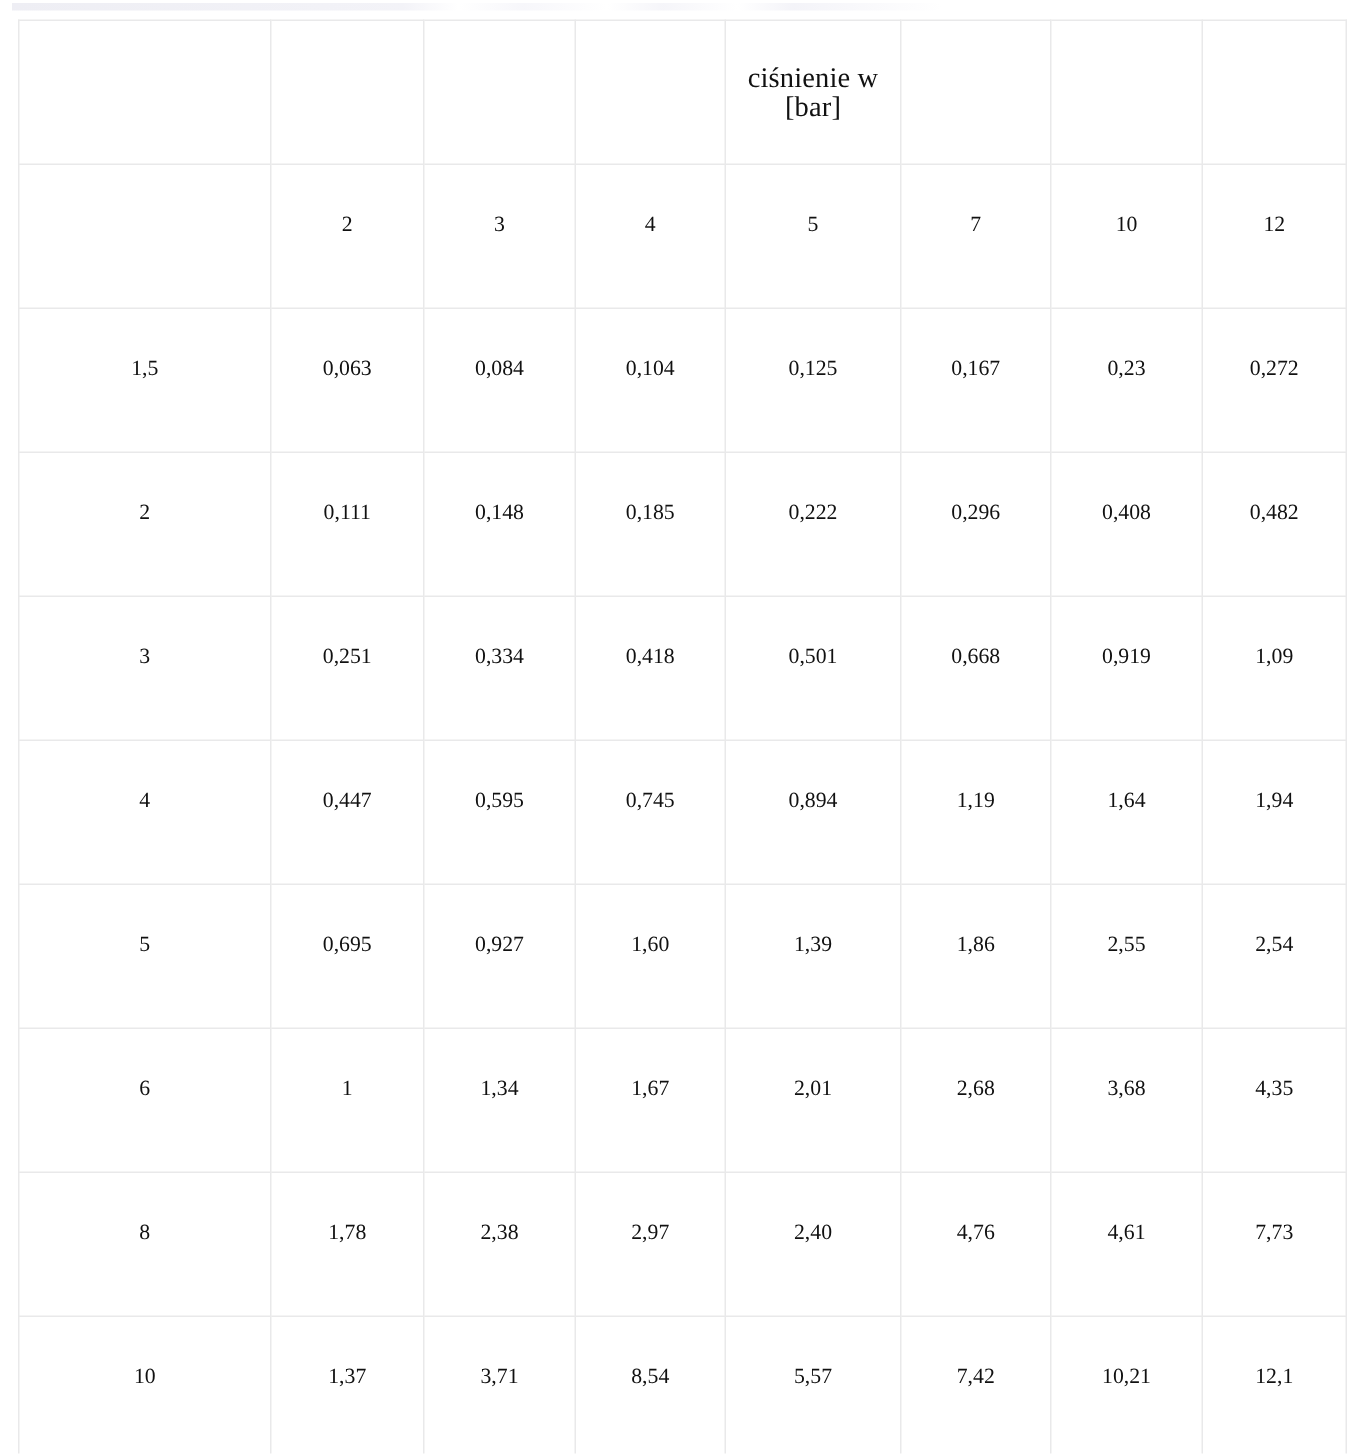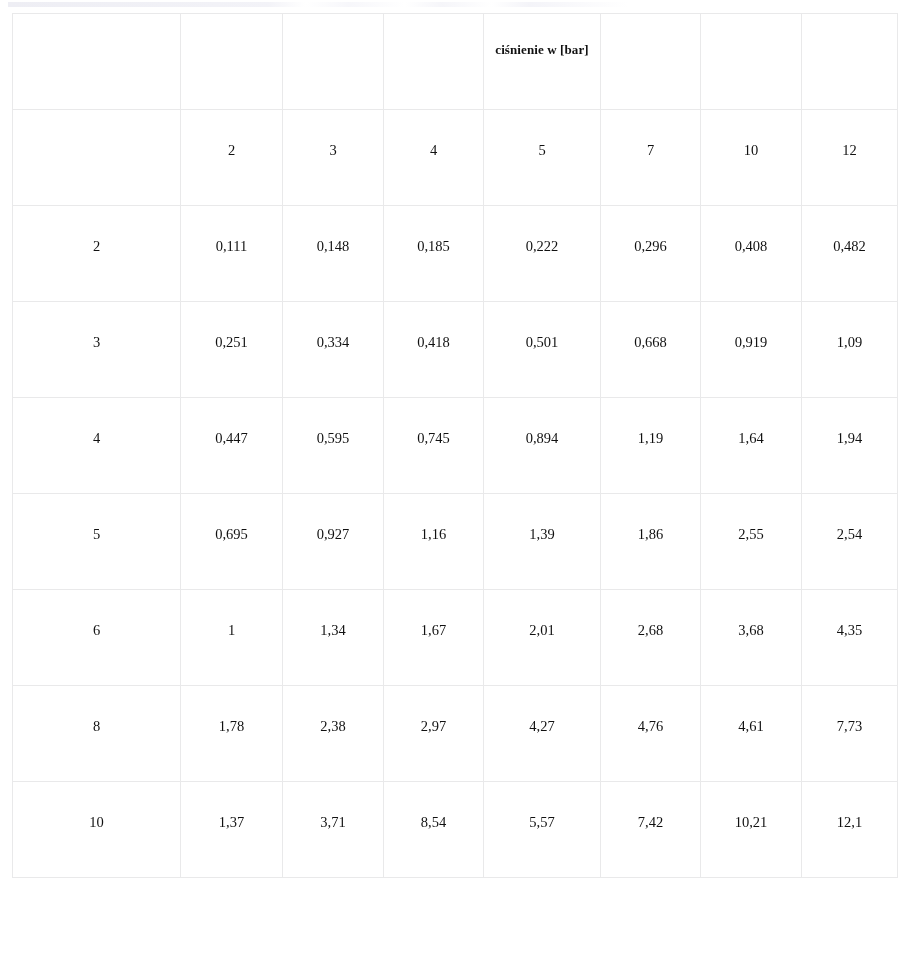--- a/index.html
+++ b/index.html
@@ -73,22 +73,22 @@
   tr.data-row  td { height: 95px; }
 
   
   .cell-text {
     display: block;
     padding-top: 33px;
   }
   .title-text {
     display: block;
     padding-top: 29px;
-    font-weight: bold;
-    font-size: 13px;
+    font-weight: normal;
+    font-size: 19px;
     letter-spacing: 0.1px;
   }
   .empty-cell { display: block; height: 1px; }
 </style>
 </head>
 <body>
 
 <div id="top-artifact"></div>
 
 <div id="pressure-table-wrap">
@@ -152,20 +152,46 @@
           </td>
           <td>
             <span class="cell-text">10</span>
           </td>
           <td>
             <span class="cell-text">12</span>
           </td>
         </tr>
         <tr class="data-row">
           <td>
+            <span class="cell-text">1,5</span>
+          </td>
+          <td>
+            <span class="cell-text">0,063</span>
+          </td>
+          <td>
+            <span class="cell-text">0,084</span>
+          </td>
+          <td>
+            <span class="cell-text">0,104</span>
+          </td>
+          <td>
+            <span class="cell-text">0,125</span>
+          </td>
+          <td>
+            <span class="cell-text">0,167</span>
+          </td>
+          <td>
+            <span class="cell-text">0,23</span>
+          </td>
+          <td>
+            <span class="cell-text">0,272</span>
+          </td>
+        </tr>
+        <tr class="data-row">
+          <td>
             <span class="cell-text">2</span>
           </td>
           <td>
             <span class="cell-text">0,111</span>
           </td>
           <td>
             <span class="cell-text">0,148</span>
           </td>
           <td>
             <span class="cell-text">0,185</span>
@@ -239,21 +265,21 @@
           <td>
             <span class="cell-text">5</span>
           </td>
           <td>
             <span class="cell-text">0,695</span>
           </td>
           <td>
             <span class="cell-text">0,927</span>
           </td>
           <td>
-            <span class="cell-text">1,16</span>
+            <span class="cell-text">1,60</span>
           </td>
           <td>
             <span class="cell-text">1,39</span>
           </td>
           <td>
             <span class="cell-text">1,86</span>
           </td>
           <td>
             <span class="cell-text">2,55</span>
           </td>
@@ -294,21 +320,21 @@
           <td>
             <span class="cell-text">1,78</span>
           </td>
           <td>
             <span class="cell-text">2,38</span>
           </td>
           <td>
             <span class="cell-text">2,97</span>
           </td>
           <td>
-            <span class="cell-text">4,27</span>
+            <span class="cell-text">2,40</span>
           </td>
           <td>
             <span class="cell-text">4,76</span>
           </td>
           <td>
             <span class="cell-text">4,61</span>
           </td>
           <td>
             <span class="cell-text">7,73</span>
           </td>

